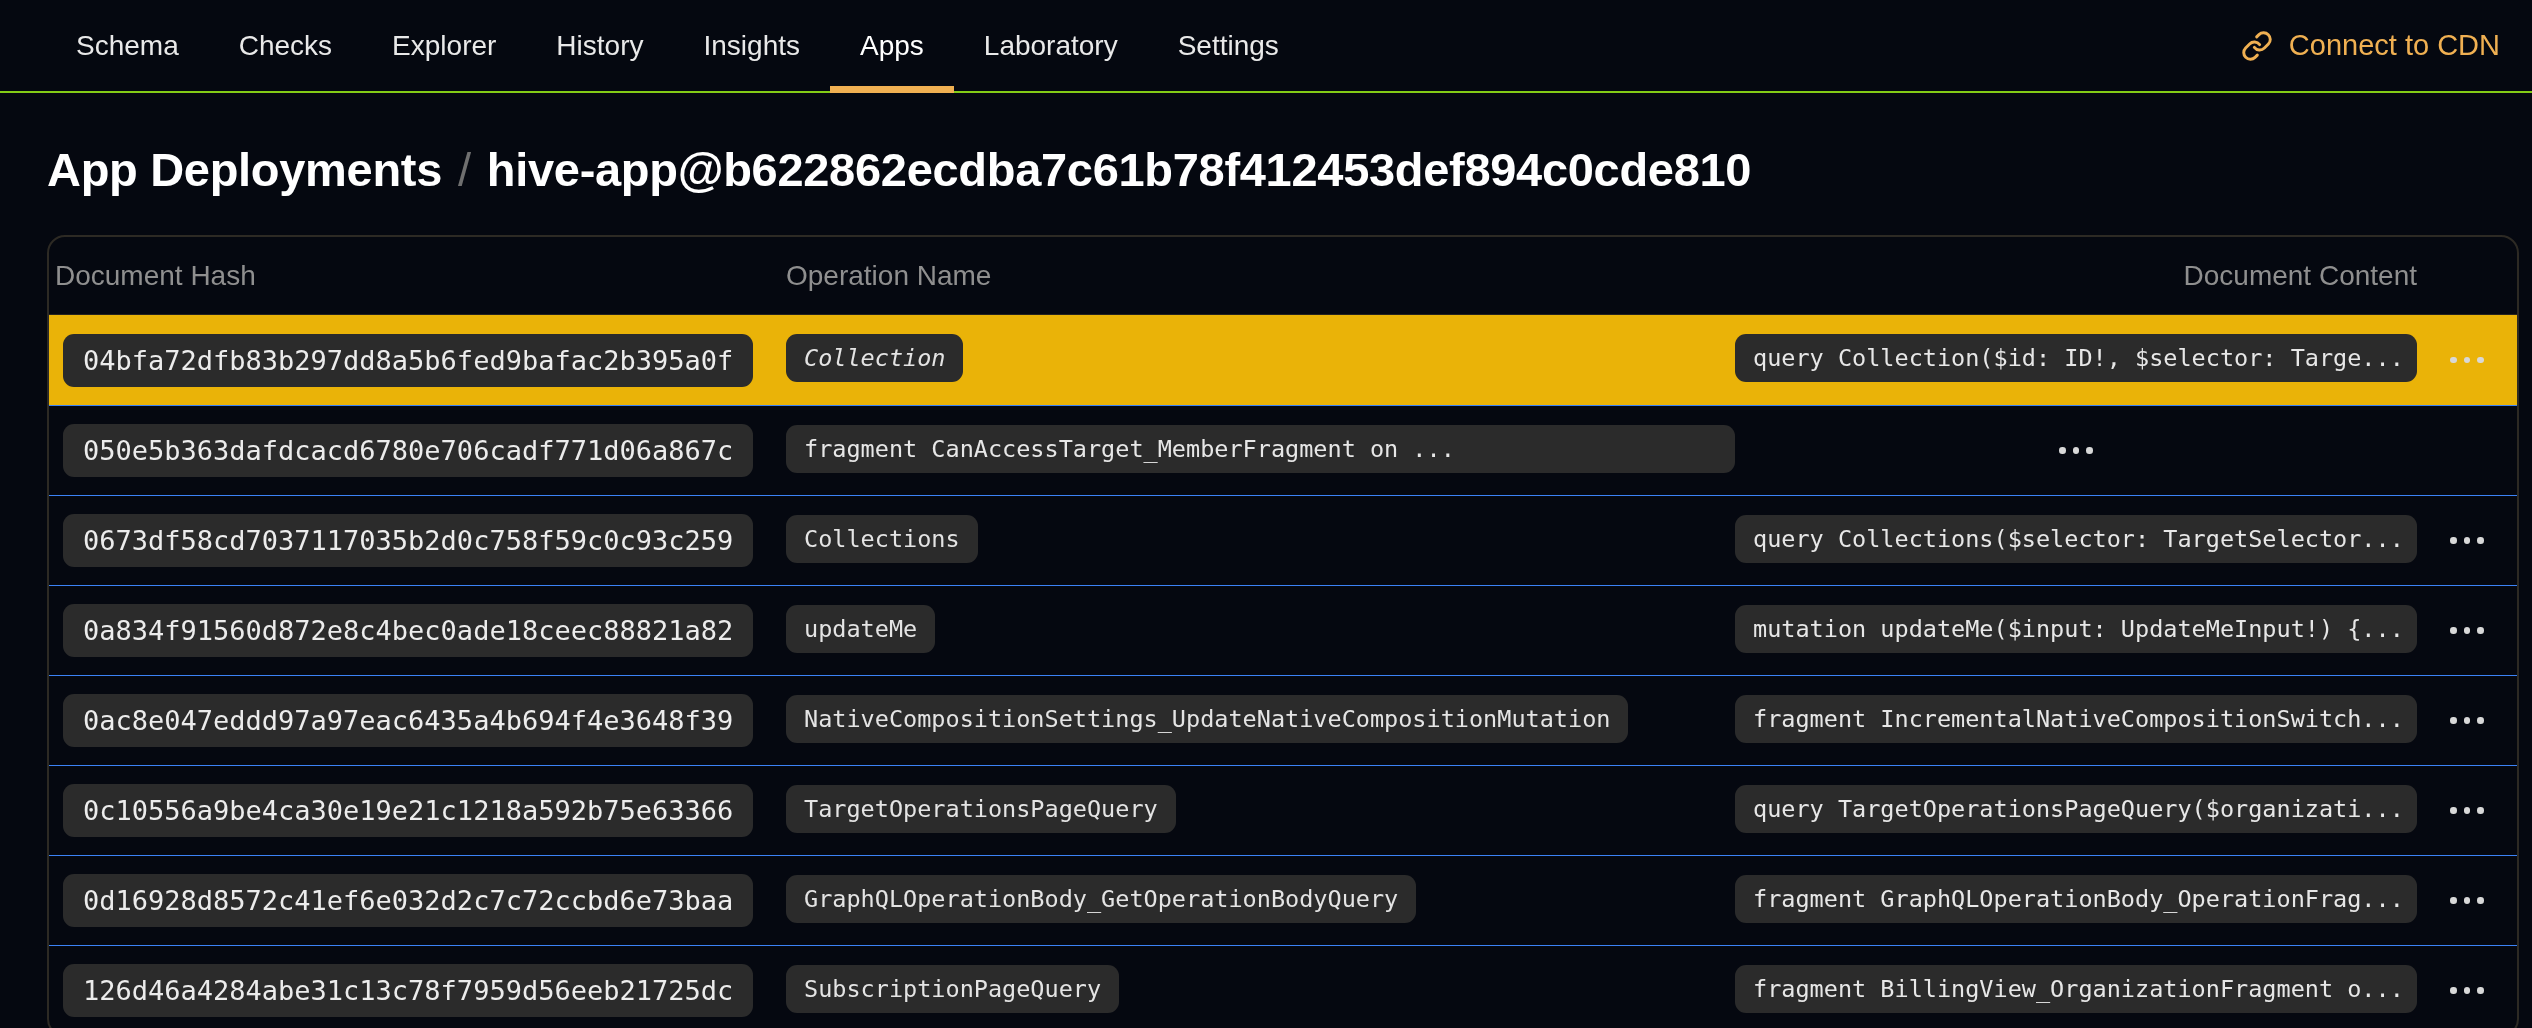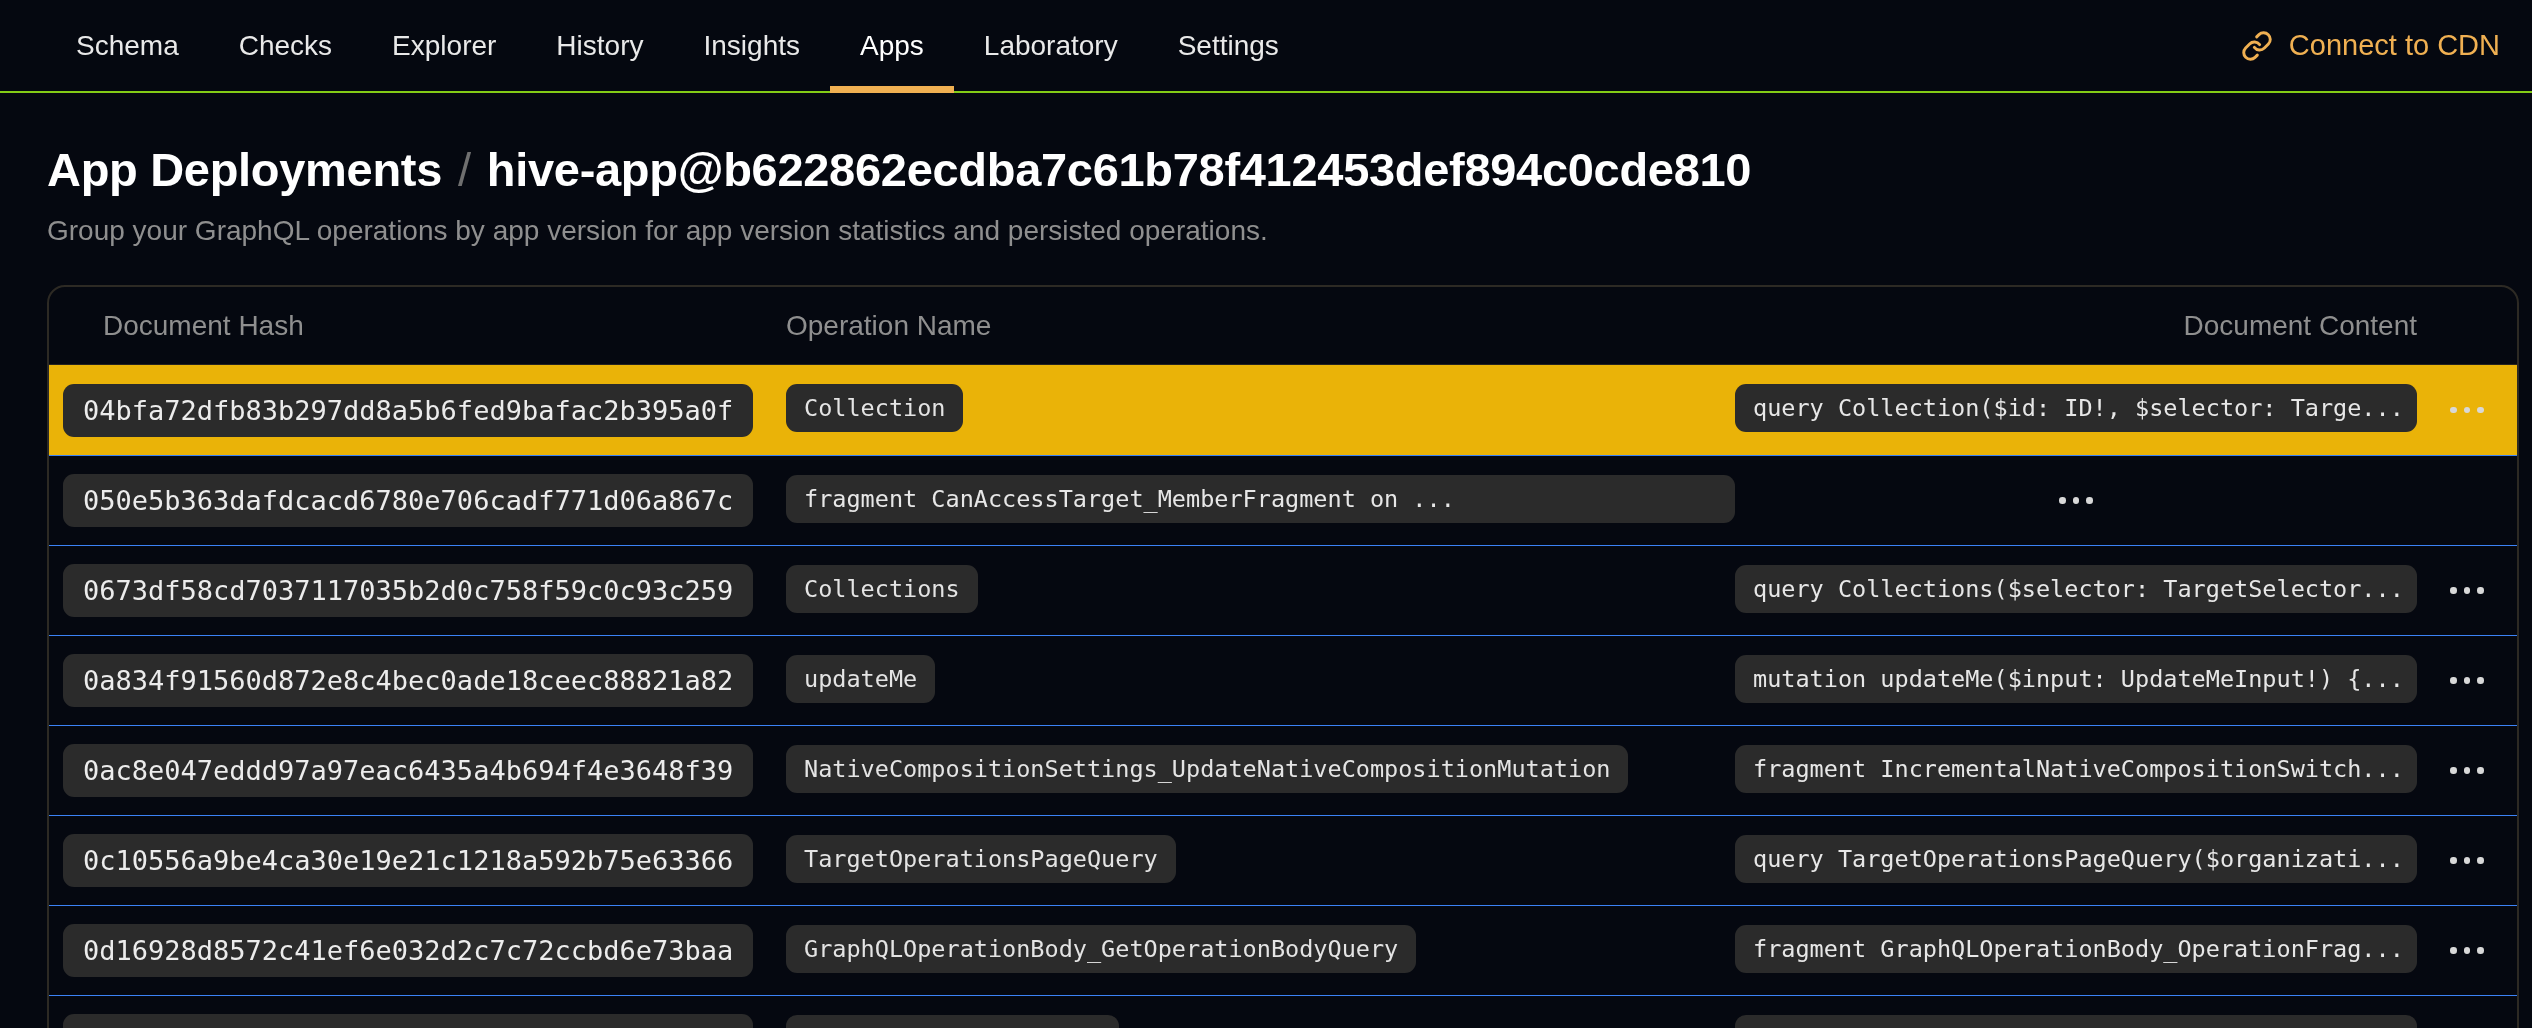--- a/index.html
+++ b/index.html
@@ -85,21 +85,21 @@
   }
   .thead {
     height:78px;
     border-bottom:1px solid #272420;
   }
   .th {
     font-size:28px;
     color:#8f8f8f;
     font-weight:400;
   }
-  .th.hash-col { padding-left:34px;margin-left:20px; }
+  .th.hash-col { padding-left:6px; }
   .th.content-col { text-align:right; }
   .row { height:90px; }
   .row + .row { border-top:1px solid #3b82f6; }
   .row.hovered { background:#eab308; }
   .pill {
     display:inline-block;
     background:#2b2b2b;
     border-radius:11px;
     font-family:"DejaVu Sans Mono", monospace;
     color:#ececec;
@@ -189,36 +189,35 @@
   </button>
 </nav>
 
 <main class="content">
   <div class="page-head">
     <h1 class="breadcrumb">
       <span>App Deployments</span>
       <span class="sep">/</span>
       <span>hive-app@b622862ecdba7c61b78f412453def894c0cde810</span>
     </h1>
-    <p class="subtitle">Group your GraphQL operations by app version for app version statistics and persisted operations.</p>
   </div>
 
   <section class="table">
     <div class="thead">
       <div class="th hash-col">Document Hash</div>
       <div class="th">Operation Name</div>
       <div class="th content-col">Document Content</div>
       <div class="th"></div>
     </div>
     <div id="table-body">
   <div class="row hovered">
     <div>
       <span class="pill hash-pill">04bfa72dfb83b297dd8a5b6fed9bafac2b395a0f</span>
     </div>
-    <div style="overflow:hidden;">
+    <div style="overflow:hidden;font-style:italic;">
       <span class="pill op-pill">Collection</span>
     </div>
     <div>
       <span class="pill content-pill">query Collection($id: ID!, $selector: Targe...</span>
     </div>
     <button class="menu-btn">
       <span style="display:flex;gap:7px;">
         <span class="dot"></span>
               <span class="dot"></span>
               <span class="dot"></span>

